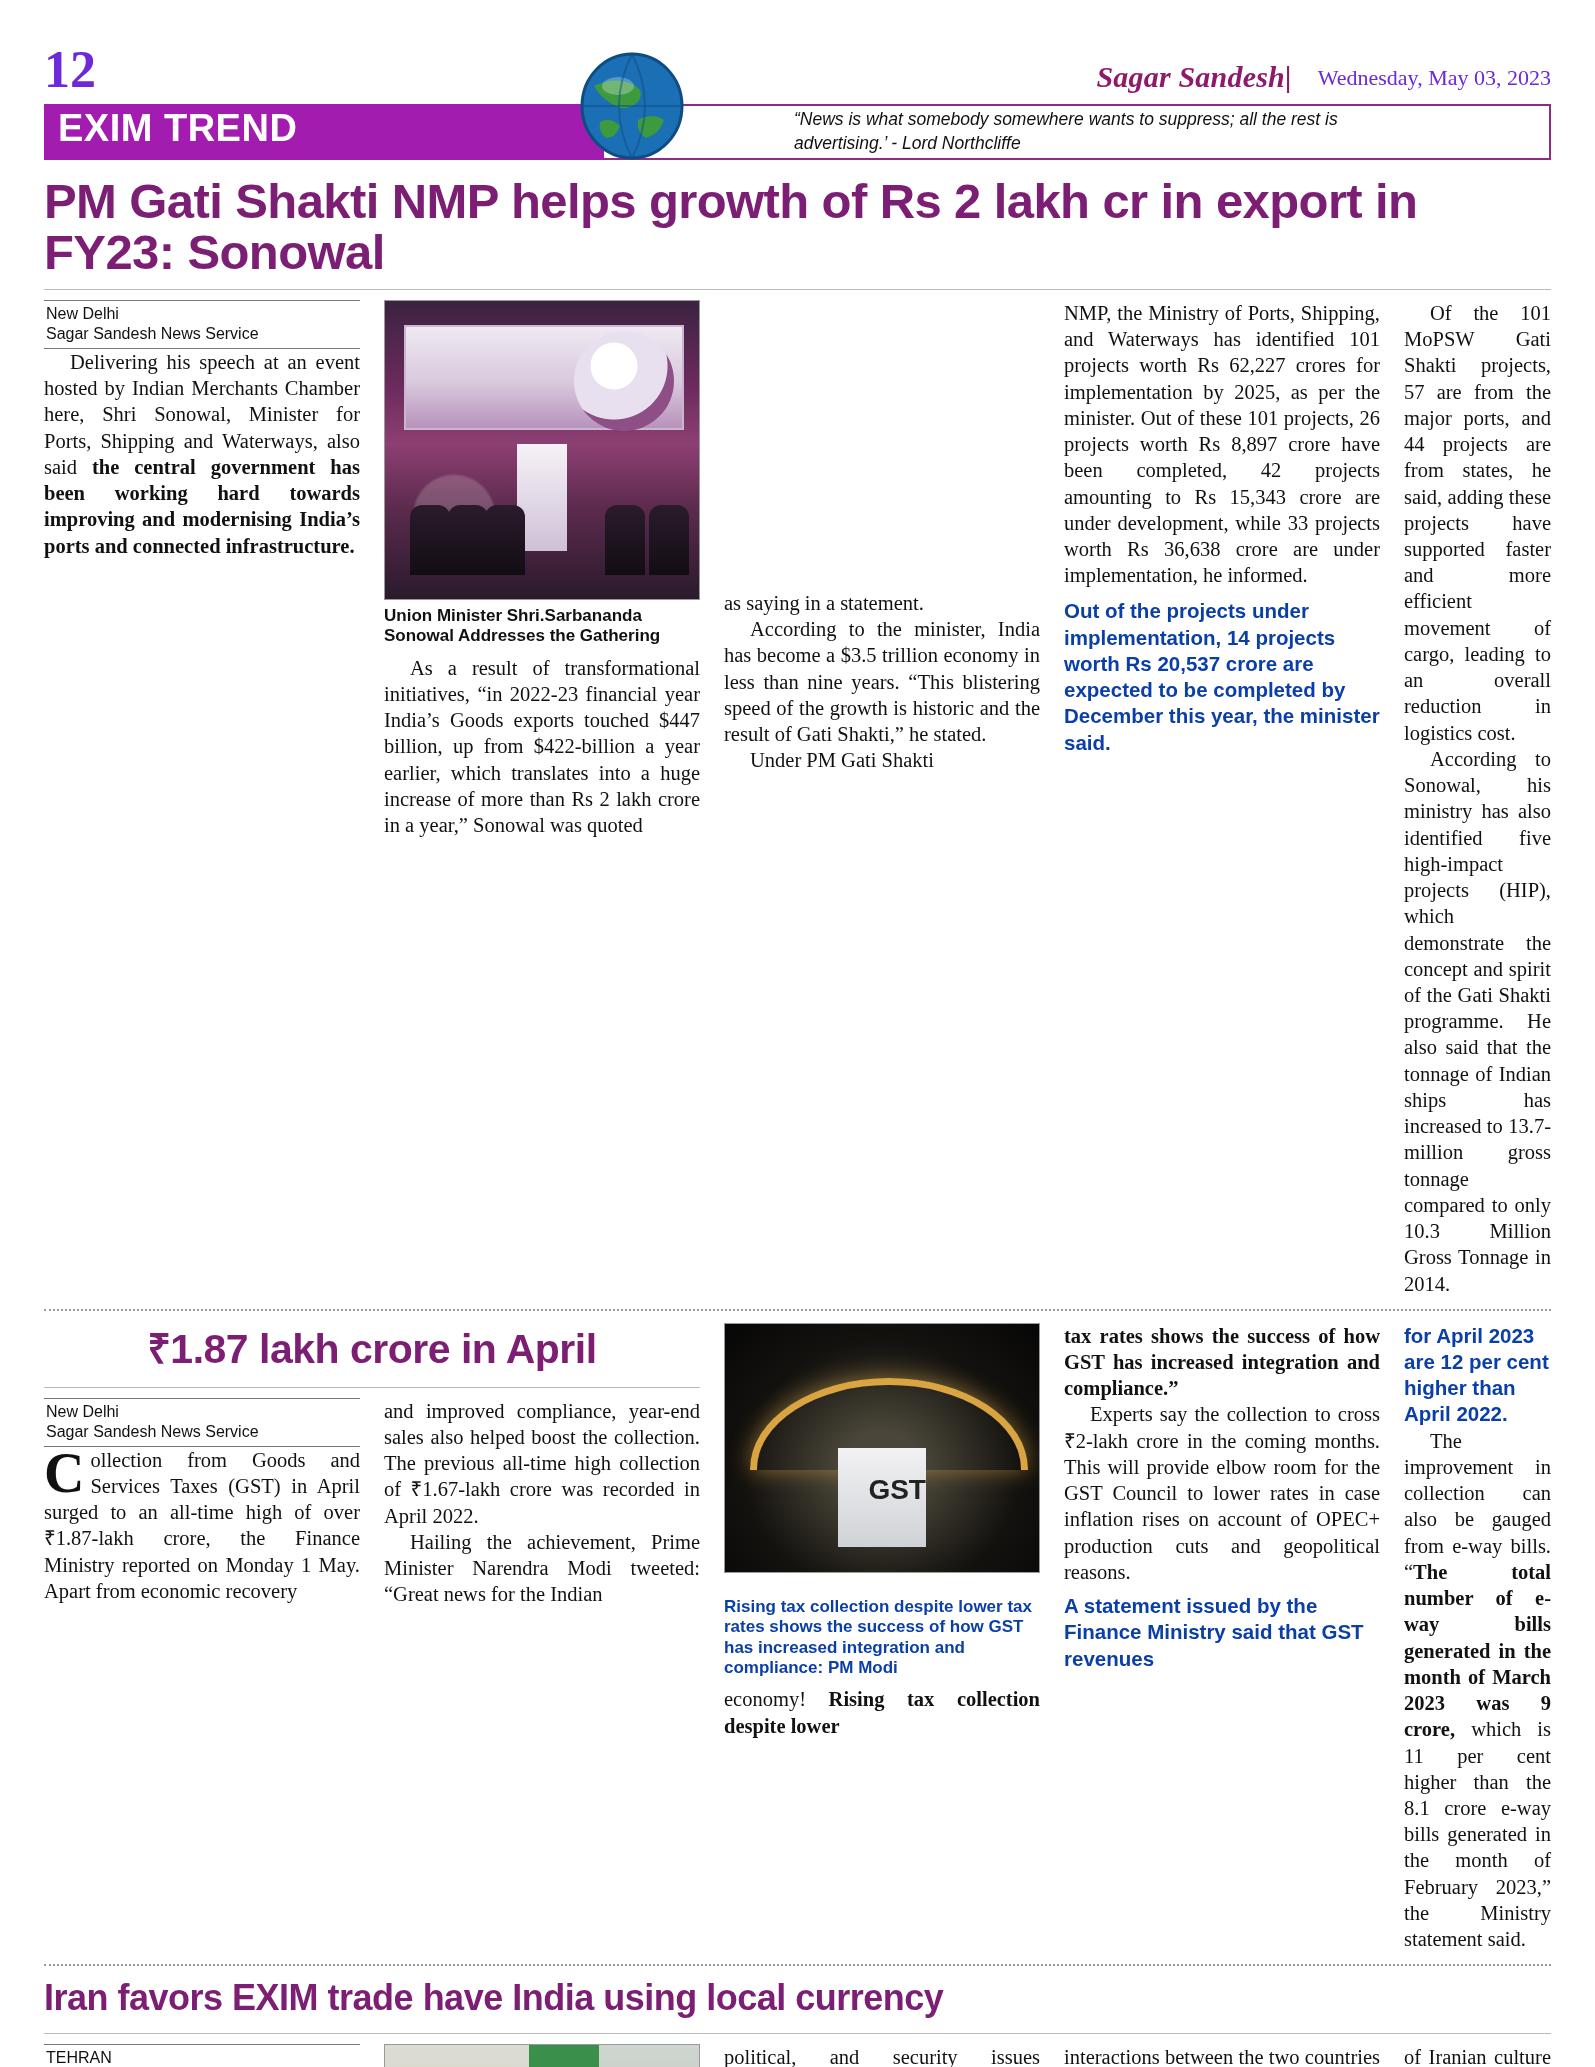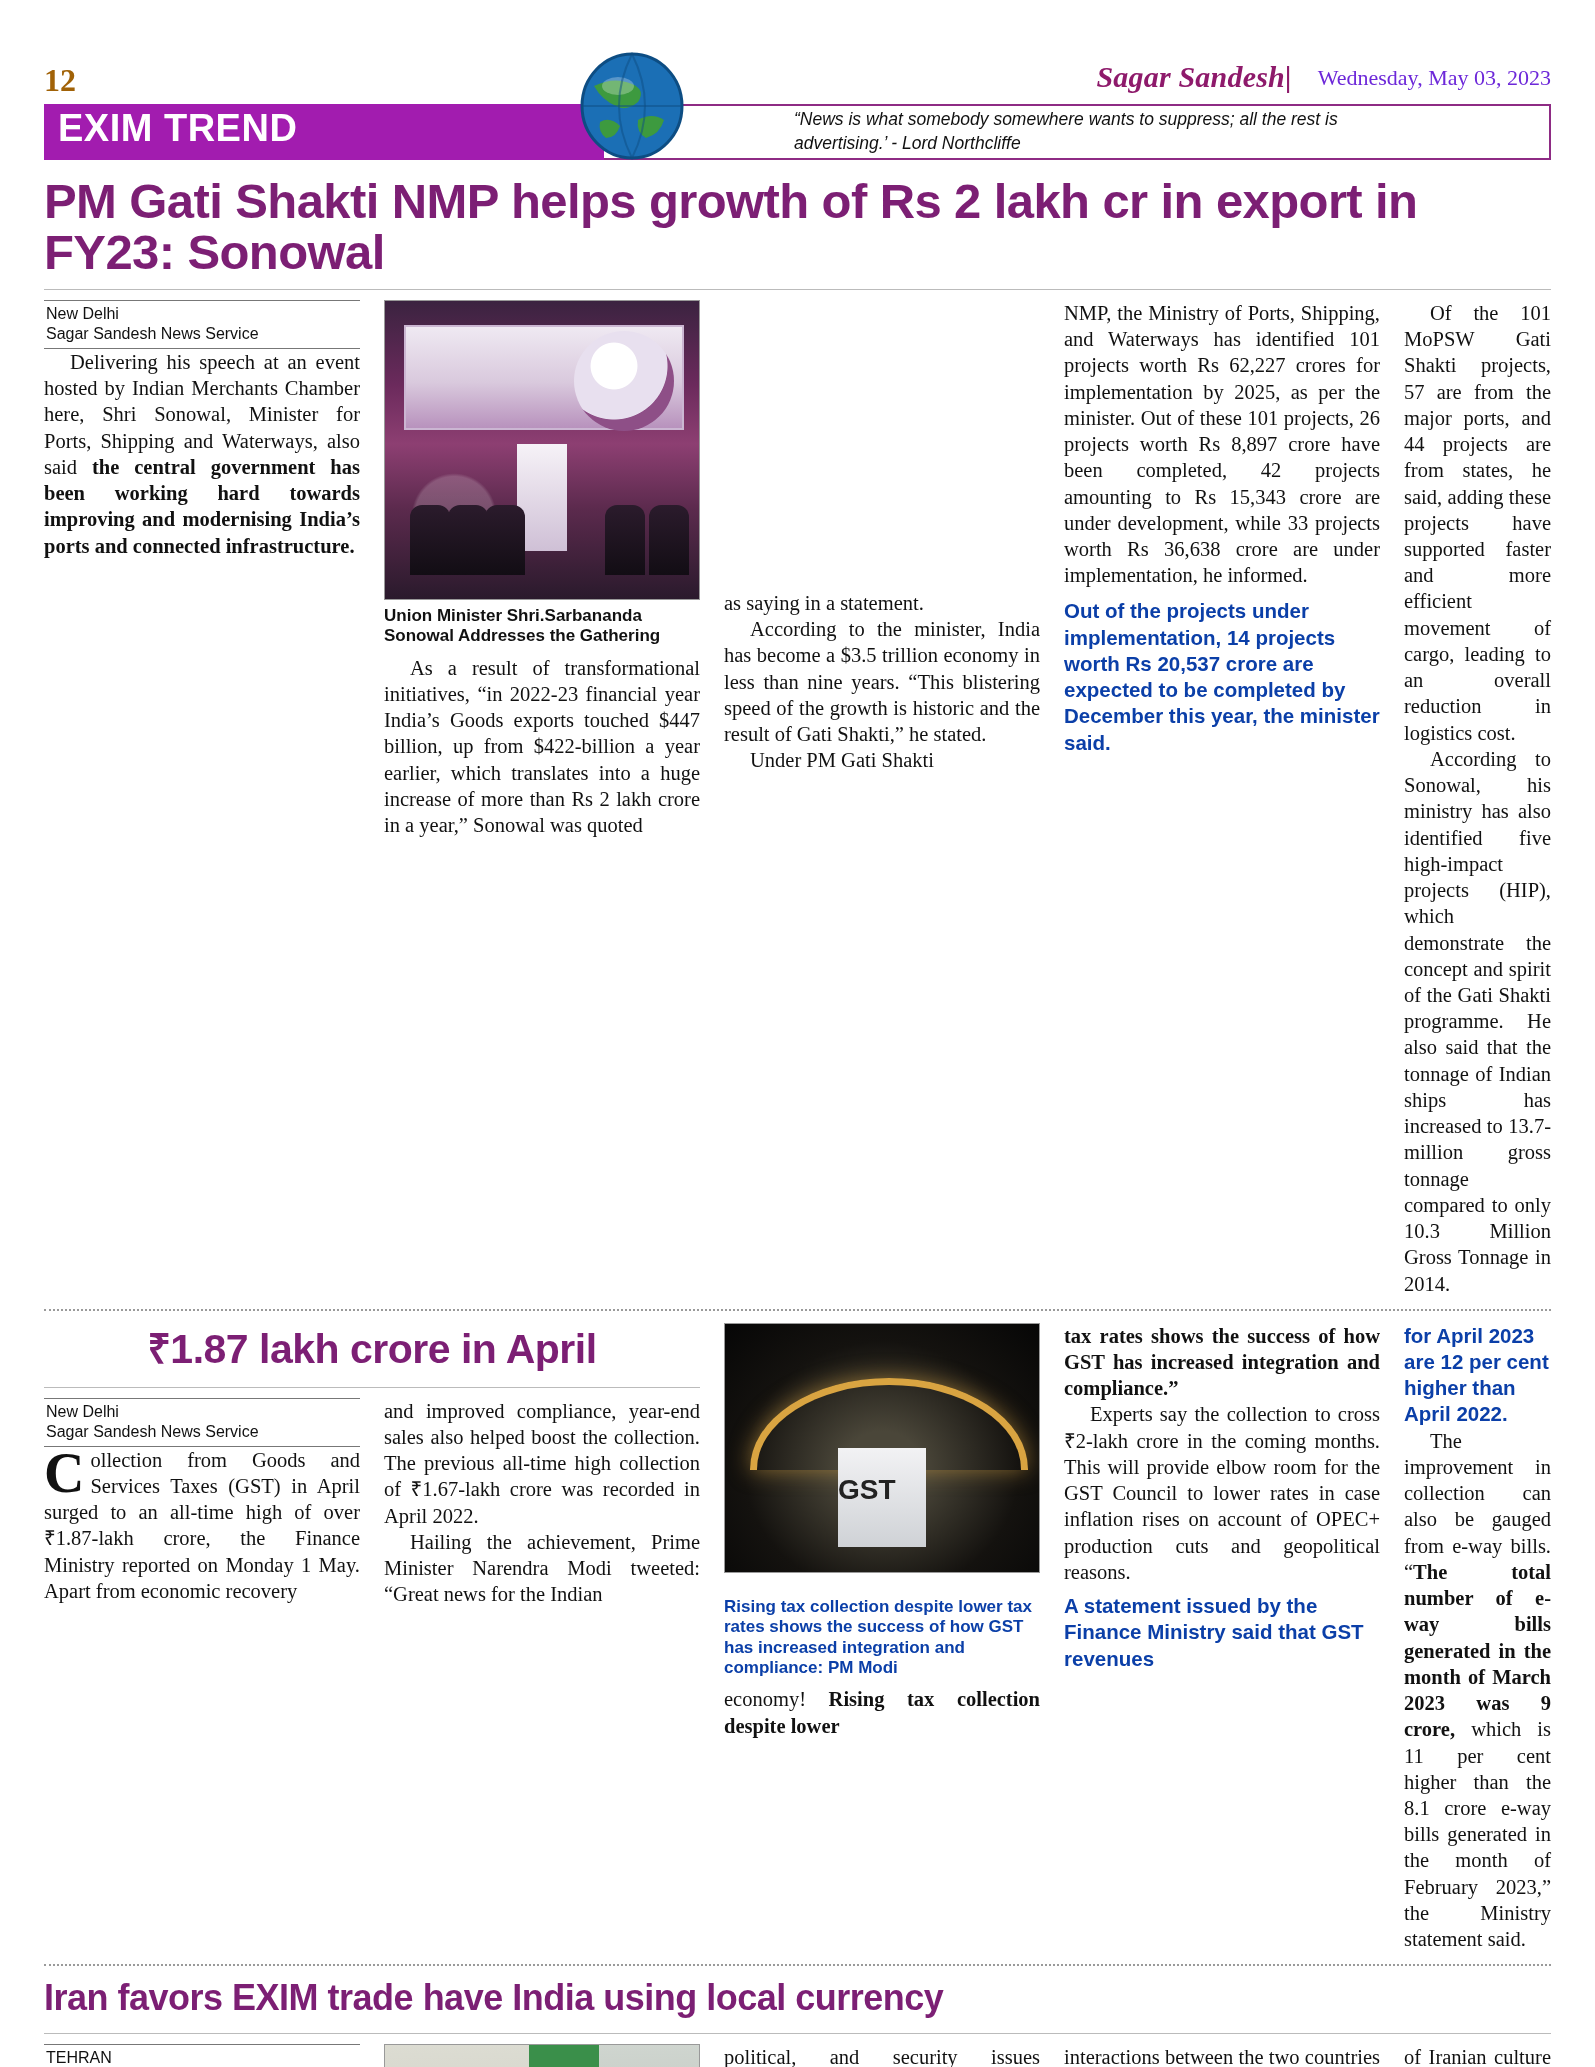--- a/index.html
+++ b/index.html
@@ -20,24 +20,24 @@
 
   
   .masthead{
     display:flex;
     align-items:flex-end;
     height:62px;
     position:relative;
   }
   .page-num{
     font-family:"Liberation Serif", serif;
-    font-size:32px;
+    font-size:52px;
     font-weight:700;
     line-height:1;
-    color:#a16207;
+    color:#6d28d9;
     padding-bottom:2px;
     width:70px;
   }
   .mast-right{
     flex:1;
     display:flex;
     align-items:flex-end;
     justify-content:flex-end;
     gap:26px;
     padding-bottom:4px;
@@ -214,21 +214,21 @@
   .img-gst .ring{
     position:absolute;left:8%;top:22%;width:84%;height:34%;
     border:7px solid #d9a441;border-radius:50%/100% 100% 0 0;border-bottom:none;
     box-shadow:0 0 22px rgba(217,164,65,.55);
   }
   .img-gst .cube{
     position:absolute;left:36%;top:50%;width:28%;height:40%;
     background:linear-gradient(180deg,#f2f2f4,#cfd2d6);
   }
   .img-gst .cube span{
-    position:absolute;left:0;right:0;top:26%;text-align:left;
+    position:absolute;left:0;right:0;top:26%;text-align:right;
     font-family:"Liberation Sans", sans-serif;font-weight:700;font-size:28px;color:#222;
   }
 
   .img-iran{
     height:430px;
     background:linear-gradient(180deg,#cfd5cf 0%,#b9c0b6 40%,#8e9488 100%);
     position:relative;overflow:hidden;
   }
   .img-iran .flagw{position:absolute;left:46%;top:0;width:22%;height:62%;background:#f2f2f2;}
   .img-iran .flagg{position:absolute;left:46%;top:0;width:22%;height:21%;background:#3a8f4a;}

